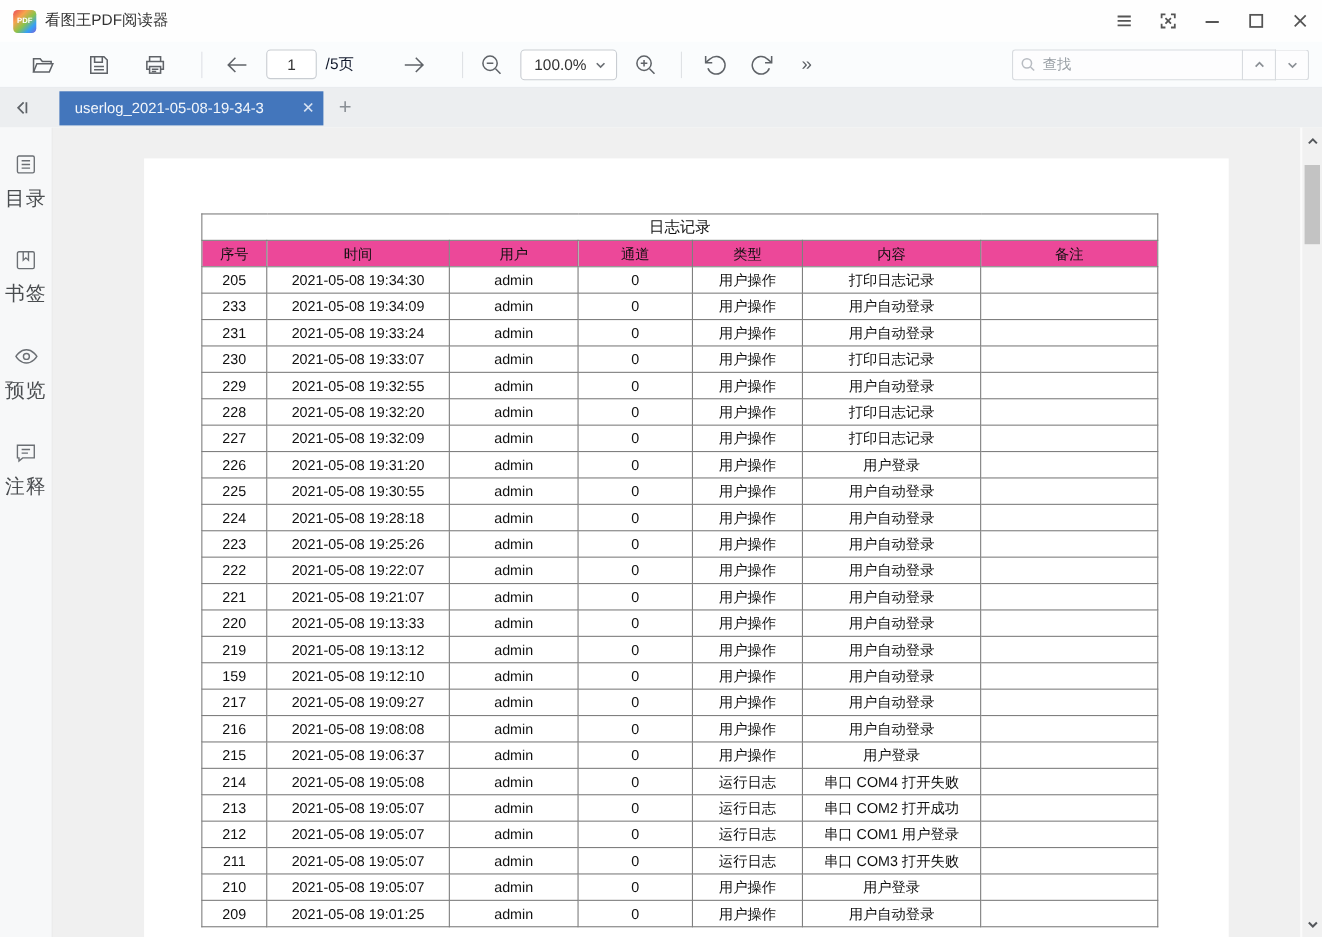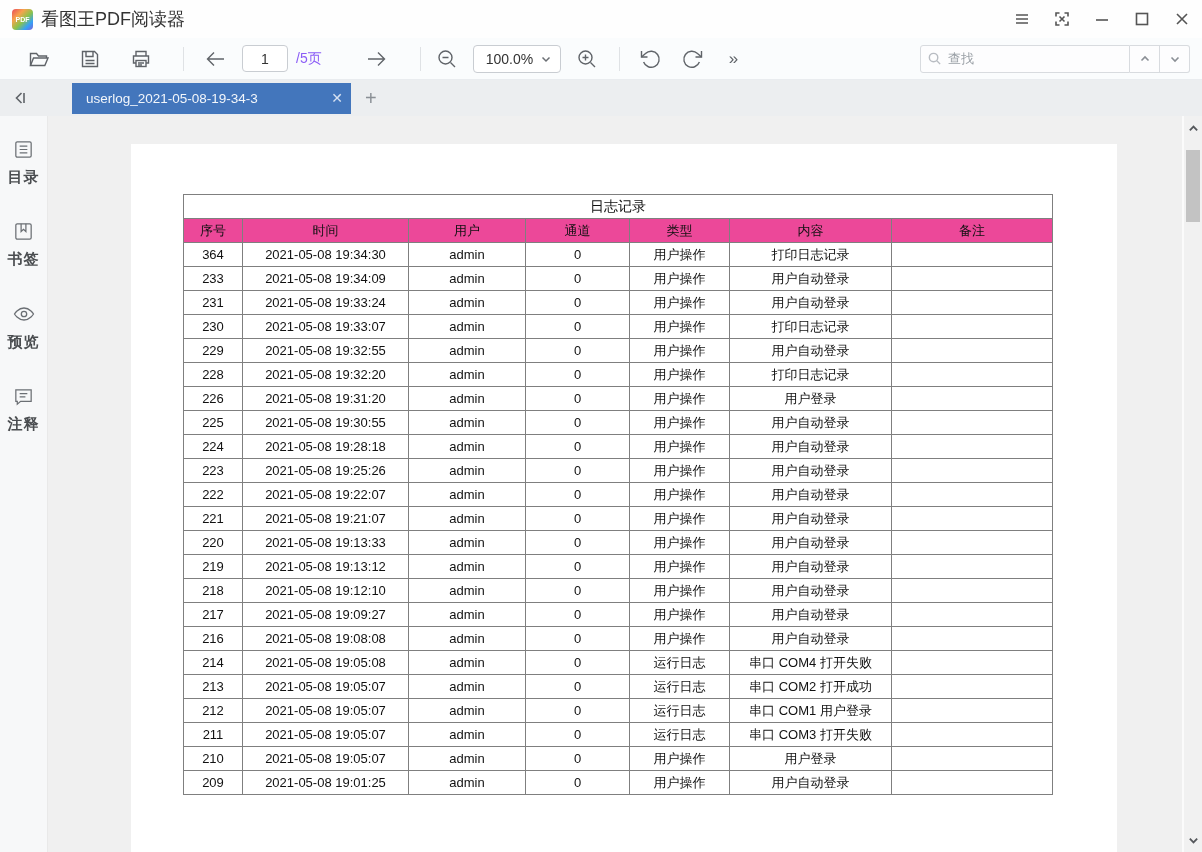--- a/index.html
+++ b/index.html
@@ -4,67 +4,67 @@
 <style>
   * { margin:0; padding:0; box-sizing:border-box; }
   html,body { width:1202px; height:852px; overflow:hidden;
     font-family:"Liberation Sans","DejaVu Sans",sans-serif; background:#fff; }
 
   
   .titlebar { height:38px; background:#fefefe; display:flex; align-items:center; padding:0 0 0 12px; }
   .app-icon { width:21px; height:21px; border-radius:4px; flex:0 0 auto;
     background:linear-gradient(135deg,#e94b5a 0%,#f7a34c 30%,#8bc34a 55%,#34a1f7 78%,#7b61d6 100%);
     color:#fff; font-size:7px; font-weight:bold; display:flex; align-items:center; justify-content:center; }
-  .app-title { font-size:18px; color:#333; margin-left:8px; }
+  .app-title { font-size:14px; color:#333; margin-left:8px; }
   .win-controls { margin-left:auto; display:flex; align-items:center; height:100%; }
   .win-btn { width:40px; height:38px; display:flex; align-items:center; justify-content:center; cursor:default; }
   .win-btn svg { stroke:#555; stroke-width:1.6; fill:none; }
 
   
   .toolbar { height:42px; background:#fafcfd; display:flex; align-items:center; border-bottom:1px solid #e9ecef; }
   .tb-icon { width:24px; height:24px; display:flex; align-items:center; justify-content:center; flex:0 0 auto; }
   .tb-icon svg { stroke:#5f6368; stroke-width:1.4; fill:none; }
   .tb-sep { width:1px; height:24px; background:#dfe2e5; flex:0 0 auto; }
   .page-input { width:46px; height:27px; border:1px solid #c9cdd2; border-radius:4px; text-align:center;
     font-size:14px; color:#333; background:#fff; outline:none; }
-  .page-total { font-size:14px; color:#8b5cf6; }
+  .page-total { font-size:14px; color:#0f172a; }
   .zoom-select { width:88px; height:28px; border:1px solid #c9cdd2; border-radius:4px; background:#fff;
     display:flex; align-items:center; justify-content:space-between; padding:0 8px 0 12px; font-size:14px; color:#333; }
   .more-btn { font-size:17px; color:#5f6368; letter-spacing:-1px; }
   .search-group { margin-left:auto; margin-right:12px; display:flex; align-items:center;padding-left:28px; }
   .search-box { width:210px; height:28px; border:1px solid #d8dbdf; border-radius:3px 0 0 3px; background:#fdfdfe;
     display:flex; align-items:center; padding:0 6px; }
   .search-box svg { stroke:#b8bcc2; stroke-width:1.5; fill:none; flex:0 0 auto; }
   .search-box input { border:none; outline:none; background:transparent; font-size:13px; color:#333;
     margin-left:6px; width:170px; }
   .search-box input::placeholder { color:#9aa0a6; }
   .find-nav { width:30px; height:28px; border:1px solid #d8dbdf; border-left:none; background:#fdfdfe;
     display:flex; align-items:center; justify-content:center; }
   .find-nav:last-child { border-radius:0 3px 3px 0; }
   .find-nav svg { stroke:#8a8f95; stroke-width:1.6; fill:none; }
 
   
   .tabbar { height:36px; background:#eceef0; display:flex; align-items:center; }
   .collapse-btn { width:32px; height:30px; display:flex; align-items:center; justify-content:center; margin-left:4px; }
   .collapse-btn svg { stroke:#5f6368; stroke-width:1.6; fill:none; }
-  .tab { height:31px; width:279px; background:#4376BC; color:#f2f6fb; display:flex; align-items:center;
-    padding:0 8px 0 14px; margin-left:36px; font-size:13.5px; }
+  .tab { height:31px; width:240px; background:#4376BC; color:#f2f6fb; display:flex; align-items:center;
+    padding:0 8px 0 14px; margin-left:18px; font-size:13.5px; }
   .tab-label { white-space:nowrap; overflow:hidden; flex:1; position:relative; }
   .tab-label::after { content:""; position:absolute; right:0; top:0; bottom:0; width:26px;
     background:linear-gradient(90deg,rgba(67,118,188,0),#4376BC); }
   .tab-close { font-size:14px; color:#d7e2f2; margin-left:4px; line-height:1; }
   .newtab-btn { font-size:20px; color:#8a8f95; margin-left:14px; font-weight:300; }
 
   
   .main { display:flex; height:736px; }
   .sidebar { width:48px; background:#f7f8f9; border-right:1px solid #e9e9e9; display:flex; flex-direction:column;
     align-items:center; padding-top:22px; }
   .side-item { display:flex; flex-direction:column; align-items:center; margin-bottom:33px; }
   .side-item svg { stroke:#6b6f74; stroke-width:1.3; fill:none; }
-  .side-label { font-size:15px; color:#4a4d50; margin-top:7px; letter-spacing:1px;font-weight:bold; }
+  .side-label { font-size:18px; color:#4a4d50; margin-top:7px; letter-spacing:1px; }
 
   .content { flex:1; background:#f0f0f0; position:relative; overflow:hidden; }
   .pdf-page { position:absolute; left:83px; top:11px; width:986px; height:827px; background:#fff;margin-top:17px; }
 
   table.log { border-collapse:collapse; margin:50px 0 0 52px; table-layout:fixed; width:869px;
     font-size:13px; color:#111; }
   table.log td, table.log th { border:1px solid #7f7f7f; text-align:center; padding:0; height:24px;
     overflow:hidden; white-space:nowrap; font-weight:normal; }
   .tbl-title td { font-weight:bold; font-size:14px; height:25px; border-bottom:1px solid #7f7f7f; }
   .tbl-head th { background:#ec4899; }
@@ -268,21 +268,21 @@
           <th>时间</th>
           <th>用户</th>
           <th>通道</th>
           <th>类型</th>
           <th>内容</th>
           <th>备注</th>
         </tr>
         </tbody>
           <tbody>
             <tr>
-              <td>364</td>
+              <td>205</td>
               <td>2021-05-08 19:34:30</td>
               <td>admin</td>
               <td>0</td>
               <td>用户操作</td>
               <td>打印日志记录</td>
               <td></td>
             </tr>
             <tr>
               <td>233</td>
               <td>2021-05-08 19:34:09</td>
@@ -322,20 +322,29 @@
             <tr>
               <td>228</td>
               <td>2021-05-08 19:32:20</td>
               <td>admin</td>
               <td>0</td>
               <td>用户操作</td>
               <td>打印日志记录</td>
               <td></td>
             </tr>
             <tr>
+              <td>227</td>
+              <td>2021-05-08 19:32:09</td>
+              <td>admin</td>
+              <td>0</td>
+              <td>用户操作</td>
+              <td>打印日志记录</td>
+              <td></td>
+            </tr>
+            <tr>
               <td>226</td>
               <td>2021-05-08 19:31:20</td>
               <td>admin</td>
               <td>0</td>
               <td>用户操作</td>
               <td>用户登录</td>
               <td></td>
             </tr>
             <tr>
               <td>225</td>
@@ -394,21 +403,21 @@
             <tr>
               <td>219</td>
               <td>2021-05-08 19:13:12</td>
               <td>admin</td>
               <td>0</td>
               <td>用户操作</td>
               <td>用户自动登录</td>
               <td></td>
             </tr>
             <tr>
-              <td>218</td>
+              <td>159</td>
               <td>2021-05-08 19:12:10</td>
               <td>admin</td>
               <td>0</td>
               <td>用户操作</td>
               <td>用户自动登录</td>
               <td></td>
             </tr>
             <tr>
               <td>217</td>
               <td>2021-05-08 19:09:27</td>
@@ -418,20 +427,29 @@
               <td>用户自动登录</td>
               <td></td>
             </tr>
             <tr>
               <td>216</td>
               <td>2021-05-08 19:08:08</td>
               <td>admin</td>
               <td>0</td>
               <td>用户操作</td>
               <td>用户自动登录</td>
+              <td></td>
+            </tr>
+            <tr>
+              <td>215</td>
+              <td>2021-05-08 19:06:37</td>
+              <td>admin</td>
+              <td>0</td>
+              <td>用户操作</td>
+              <td>用户登录</td>
               <td></td>
             </tr>
             <tr>
               <td>214</td>
               <td>2021-05-08 19:05:08</td>
               <td>admin</td>
               <td>0</td>
               <td>运行日志</td>
               <td>串口 COM4 打开失败</td>
               <td></td>

